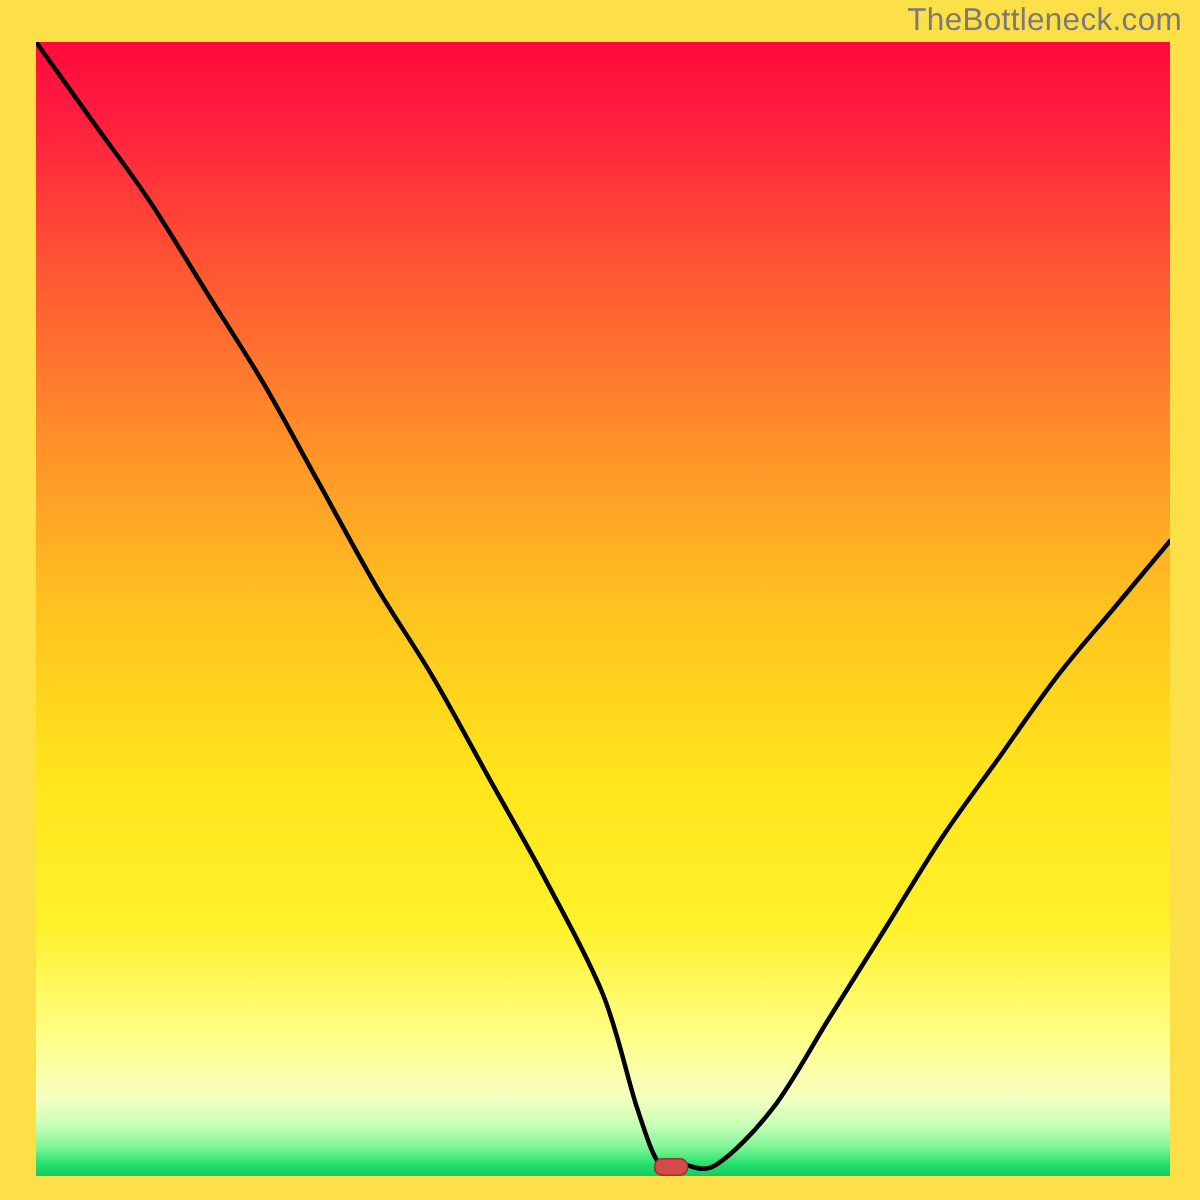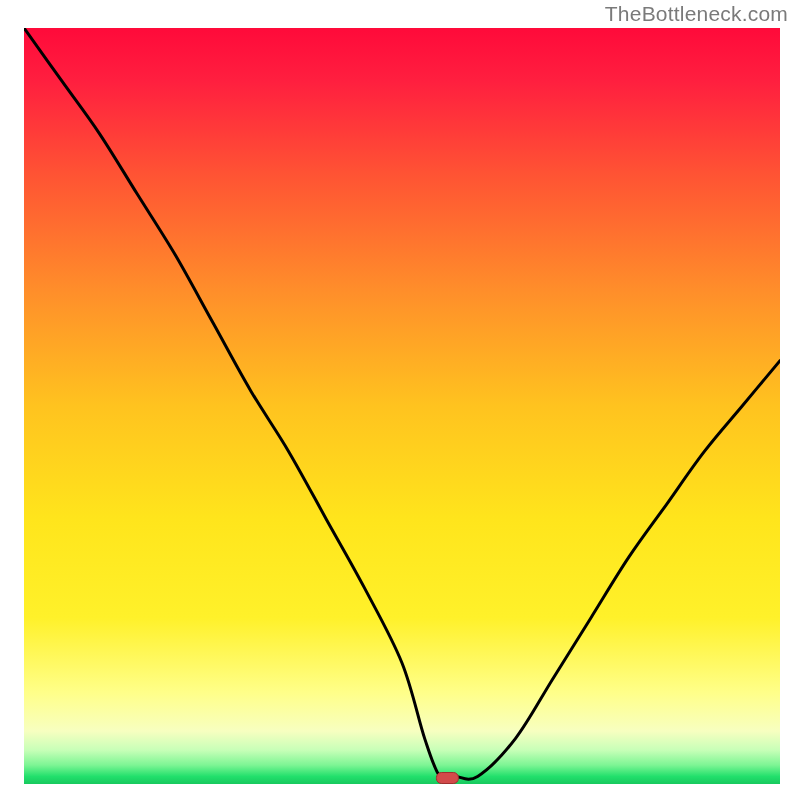--- a/index.html
+++ b/index.html
@@ -10,21 +10,21 @@
     background: #000;
     overflow: hidden;
     font-family: Arial, Helvetica, sans-serif;
   }
   .frame {
     position: absolute;
     left: 0;
     top: 0;
     width: 800px;
     height: 800px;
-    background: #ffffff;
+    background: #fde047;
   }
   .watermark {
     position: absolute;
     top: 2px;
     right: 12px;
     color: #7a7a7a;
     font-size: 21px;
     font-weight: 500;
     letter-spacing: 0.2px;
     user-select: none;

